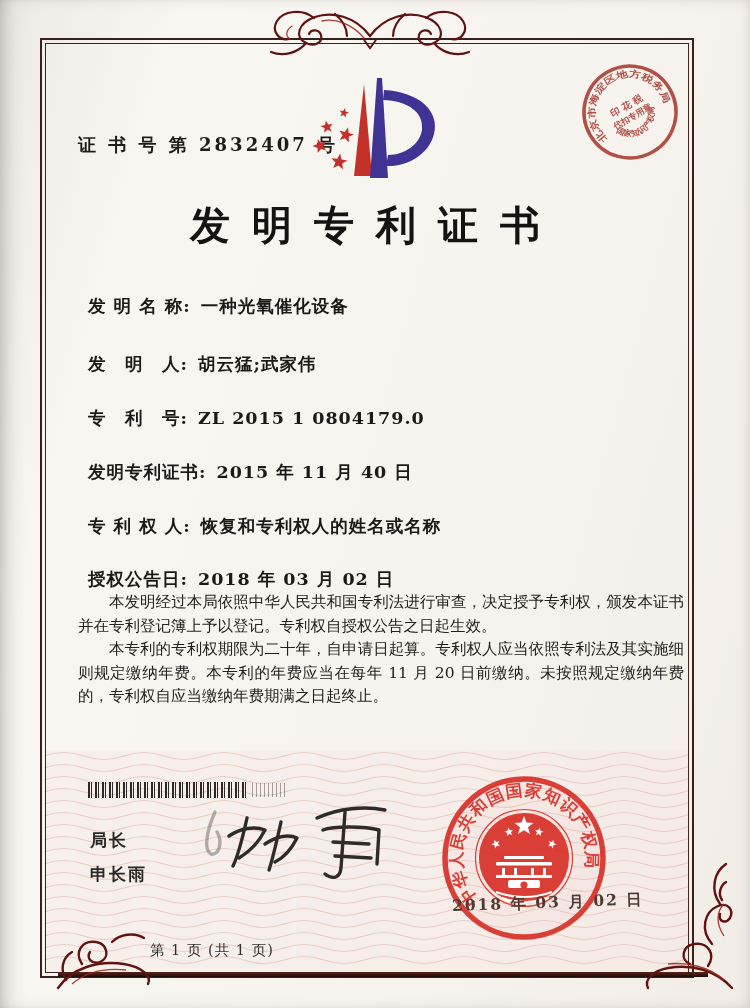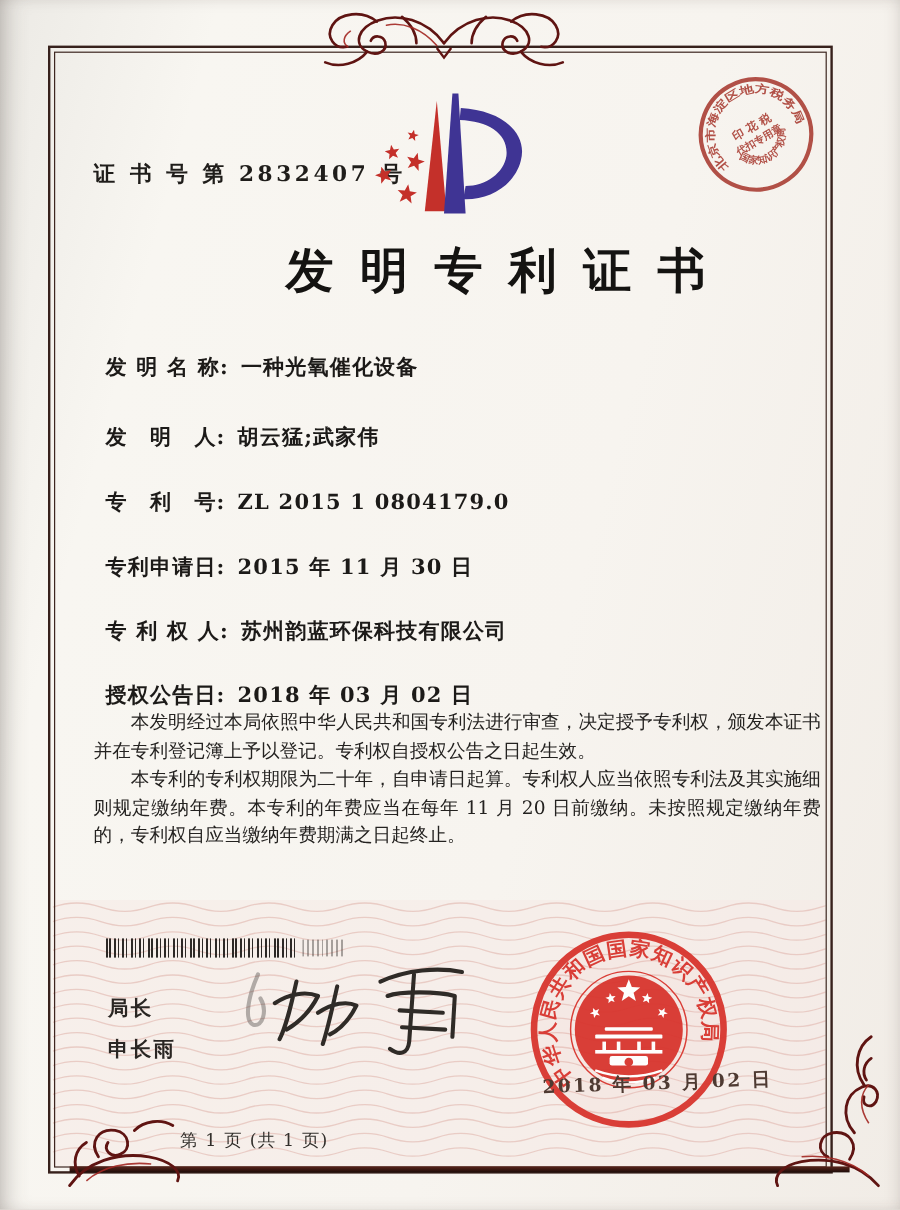--- a/index.html
+++ b/index.html
@@ -13,21 +13,21 @@
          border:2px solid #37211c;z-index:2;}
   .frame-inner{position:absolute;inset:3px;border:1px solid #3d2620;}
   .bottom-rule{position:absolute;left:58px;top:972px;width:650px;height:5px;z-index:3;
          background:linear-gradient(#5a241b,#1d0c08);}
   .guilloche{position:absolute;left:44px;top:750px;width:644px;height:222px;z-index:1;}
   .cert-no{position:absolute;left:78px;top:88px;font-size:18px;font-weight:bold;
            letter-spacing:3px;color:#1f1d1a;z-index:4;margin-top:45px;}
   .logo{position:absolute;left:282px;top:70px;z-index:4;}
   .title{position:absolute;left:40px;top:198px;width:650px;text-align:center;
          font-size:40px;font-weight:bold;letter-spacing:22px;text-indent:22px;
-         color:#141311;z-index:4;padding-left:48px;}
+         color:#141311;z-index:4;}
   .field{position:absolute;left:88px;white-space:nowrap;font-size:17.5px;font-weight:bold;
          color:#1c1a18;z-index:4;letter-spacing:1px;}
   .field .lab{margin-right:10px;}
   .body-text{position:absolute;left:78px;top:591px;width:606px;z-index:4;color:#242220;}
   .body-text p{margin:0;font-size:15.5px;line-height:23.5px;text-align:justify;
                text-indent:2em;font-weight:500;}
   .barcode{position:absolute;left:88px;top:782px;width:158px;height:16px;z-index:4;
     background:repeating-linear-gradient(90deg,#2d2926 0px,#2d2926 1.6px,transparent 1.6px,transparent 3.2px,#2d2926 3.2px,#2d2926 4.2px,transparent 4.2px,transparent 7px);}
   .barcode2{position:absolute;left:252px;top:783px;width:36px;height:14px;opacity:.4;z-index:4;
     background:repeating-linear-gradient(90deg,#2d2926 0 1.5px,transparent 1.5px 4px);}
@@ -141,24 +141,24 @@
   <div class="field" style="top:352px">
     <span class="lab">发　明　人:</span><span>胡云猛;武家伟</span>
   </div>
   <div class="field" style="top:294px">
     <span class="lab">发 明 名 称:</span><span>一种光氧催化设备</span>
   </div>
   <div class="field" style="top:406px">
     <span class="lab">专　利　号:</span><span>ZL 2015 1 0804179.0</span>
   </div>
   <div class="field" style="top:460px">
-    <span class="lab">专利申请日:</span><span>2015 年 11 月 30 日</span>
+    <span class="lab">发明专利证书:</span><span>2015 年 11 月 40 日</span>
   </div>
   <div class="field" style="top:514px">
-    <span class="lab">专 利 权 人:</span><span>苏州韵蓝环保科技有限公司</span>
+    <span class="lab">专 利 权 人:</span><span>恢复和专利权人的姓名或名称</span>
   </div>
   <div class="field" style="top:567px">
     <span class="lab">授权公告日:</span><span>2018 年 03 月 02 日</span>
   </div>
 
   <div class="body-text">
     <p>本发明经过本局依照中华人民共和国专利法进行审查，决定授予专利权，颁发本证书并在专利登记簿上予以登记。专利权自授权公告之日起生效。</p>
     <p>本专利的专利权期限为二十年，自申请日起算。专利权人应当依照专利法及其实施细则规定缴纳年费。本专利的年费应当在每年 11 月 20 日前缴纳。未按照规定缴纳年费的，专利权自应当缴纳年费期满之日起终止。</p>
   </div>
 

